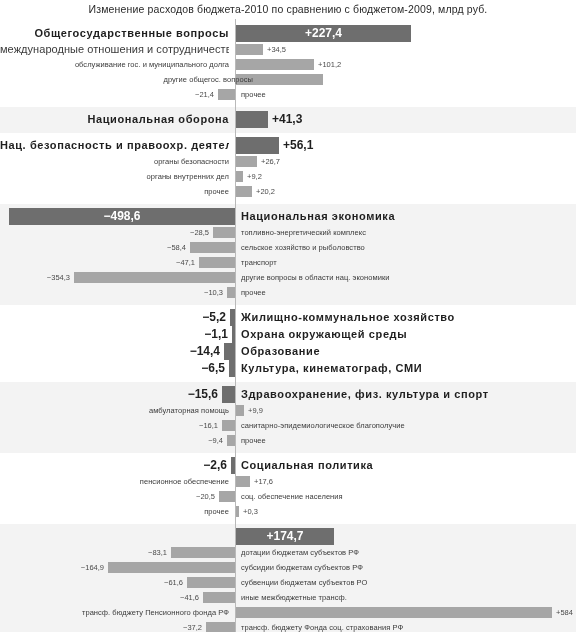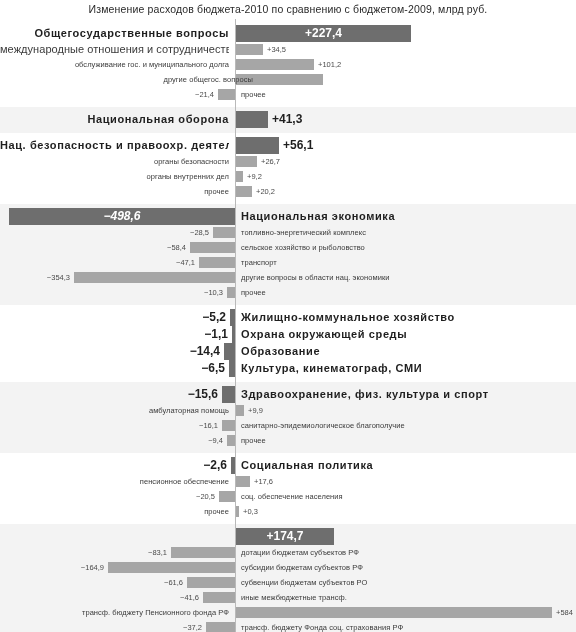--- a/index.html
+++ b/index.html
@@ -164,21 +164,21 @@
         <div class="lbl right val-sub" style="left: 247px; width: 327px; line-height: 15px;">+9,2</div>
       </div>
       <div class="row" style="top: 165px; height: 15px;">
         <div class="bar sub" style="width: 16px; height: 11px; top: 2px; left: 236px;"></div>
         <div class="lbl left cat-sub" style="line-height: 15px; font-size: 7.5px; left: 0px; width: 229px;">прочее</div>
         <div class="lbl right val-sub" style="left: 256px; width: 318px; line-height: 15px;">+20,2</div>
       </div>
       <div class="row" style="top: 189px; height: 17px;">
         <div class="bar main" style="width: 226px; height: 17px; top: 0px; left: 9px;"></div>
         <div class="lbl right cat-main" style="line-height: 17px; font-size: 11px; left: 241px; width: 333px;">Национальная экономика</div>
-        <div class="lbl val-main-in" style="left: 9px; width: 226px; line-height: 17px; font-style: italic;">−498,6</div>
+        <div class="lbl val-main-in" style="left: 9px; width: 226px; line-height: 17px;">−498,6</div>
       </div>
       <div class="row" style="top: 206px; height: 15px;">
         <div class="bar sub" style="width: 22px; height: 11px; top: 2px; left: 213px;"></div>
         <div class="lbl right cat-sub" style="line-height: 15px; font-size: 7.5px; left: 241px; width: 333px;">топливно-энергетический комплекс</div>
         <div class="lbl left val-sub" style="left: 0px; width: 209px; line-height: 15px;">−28,5</div>
       </div>
       <div class="row" style="top: 221px; height: 15px;">
         <div class="bar sub" style="width: 45px; height: 11px; top: 2px; left: 190px;"></div>
         <div class="lbl right cat-sub" style="line-height: 15px; font-size: 7.5px; left: 241px; width: 333px;">сельское хозяйство и рыболовство</div>
         <div class="lbl left val-sub" style="left: 0px; width: 186px; line-height: 15px;">−58,4</div>

